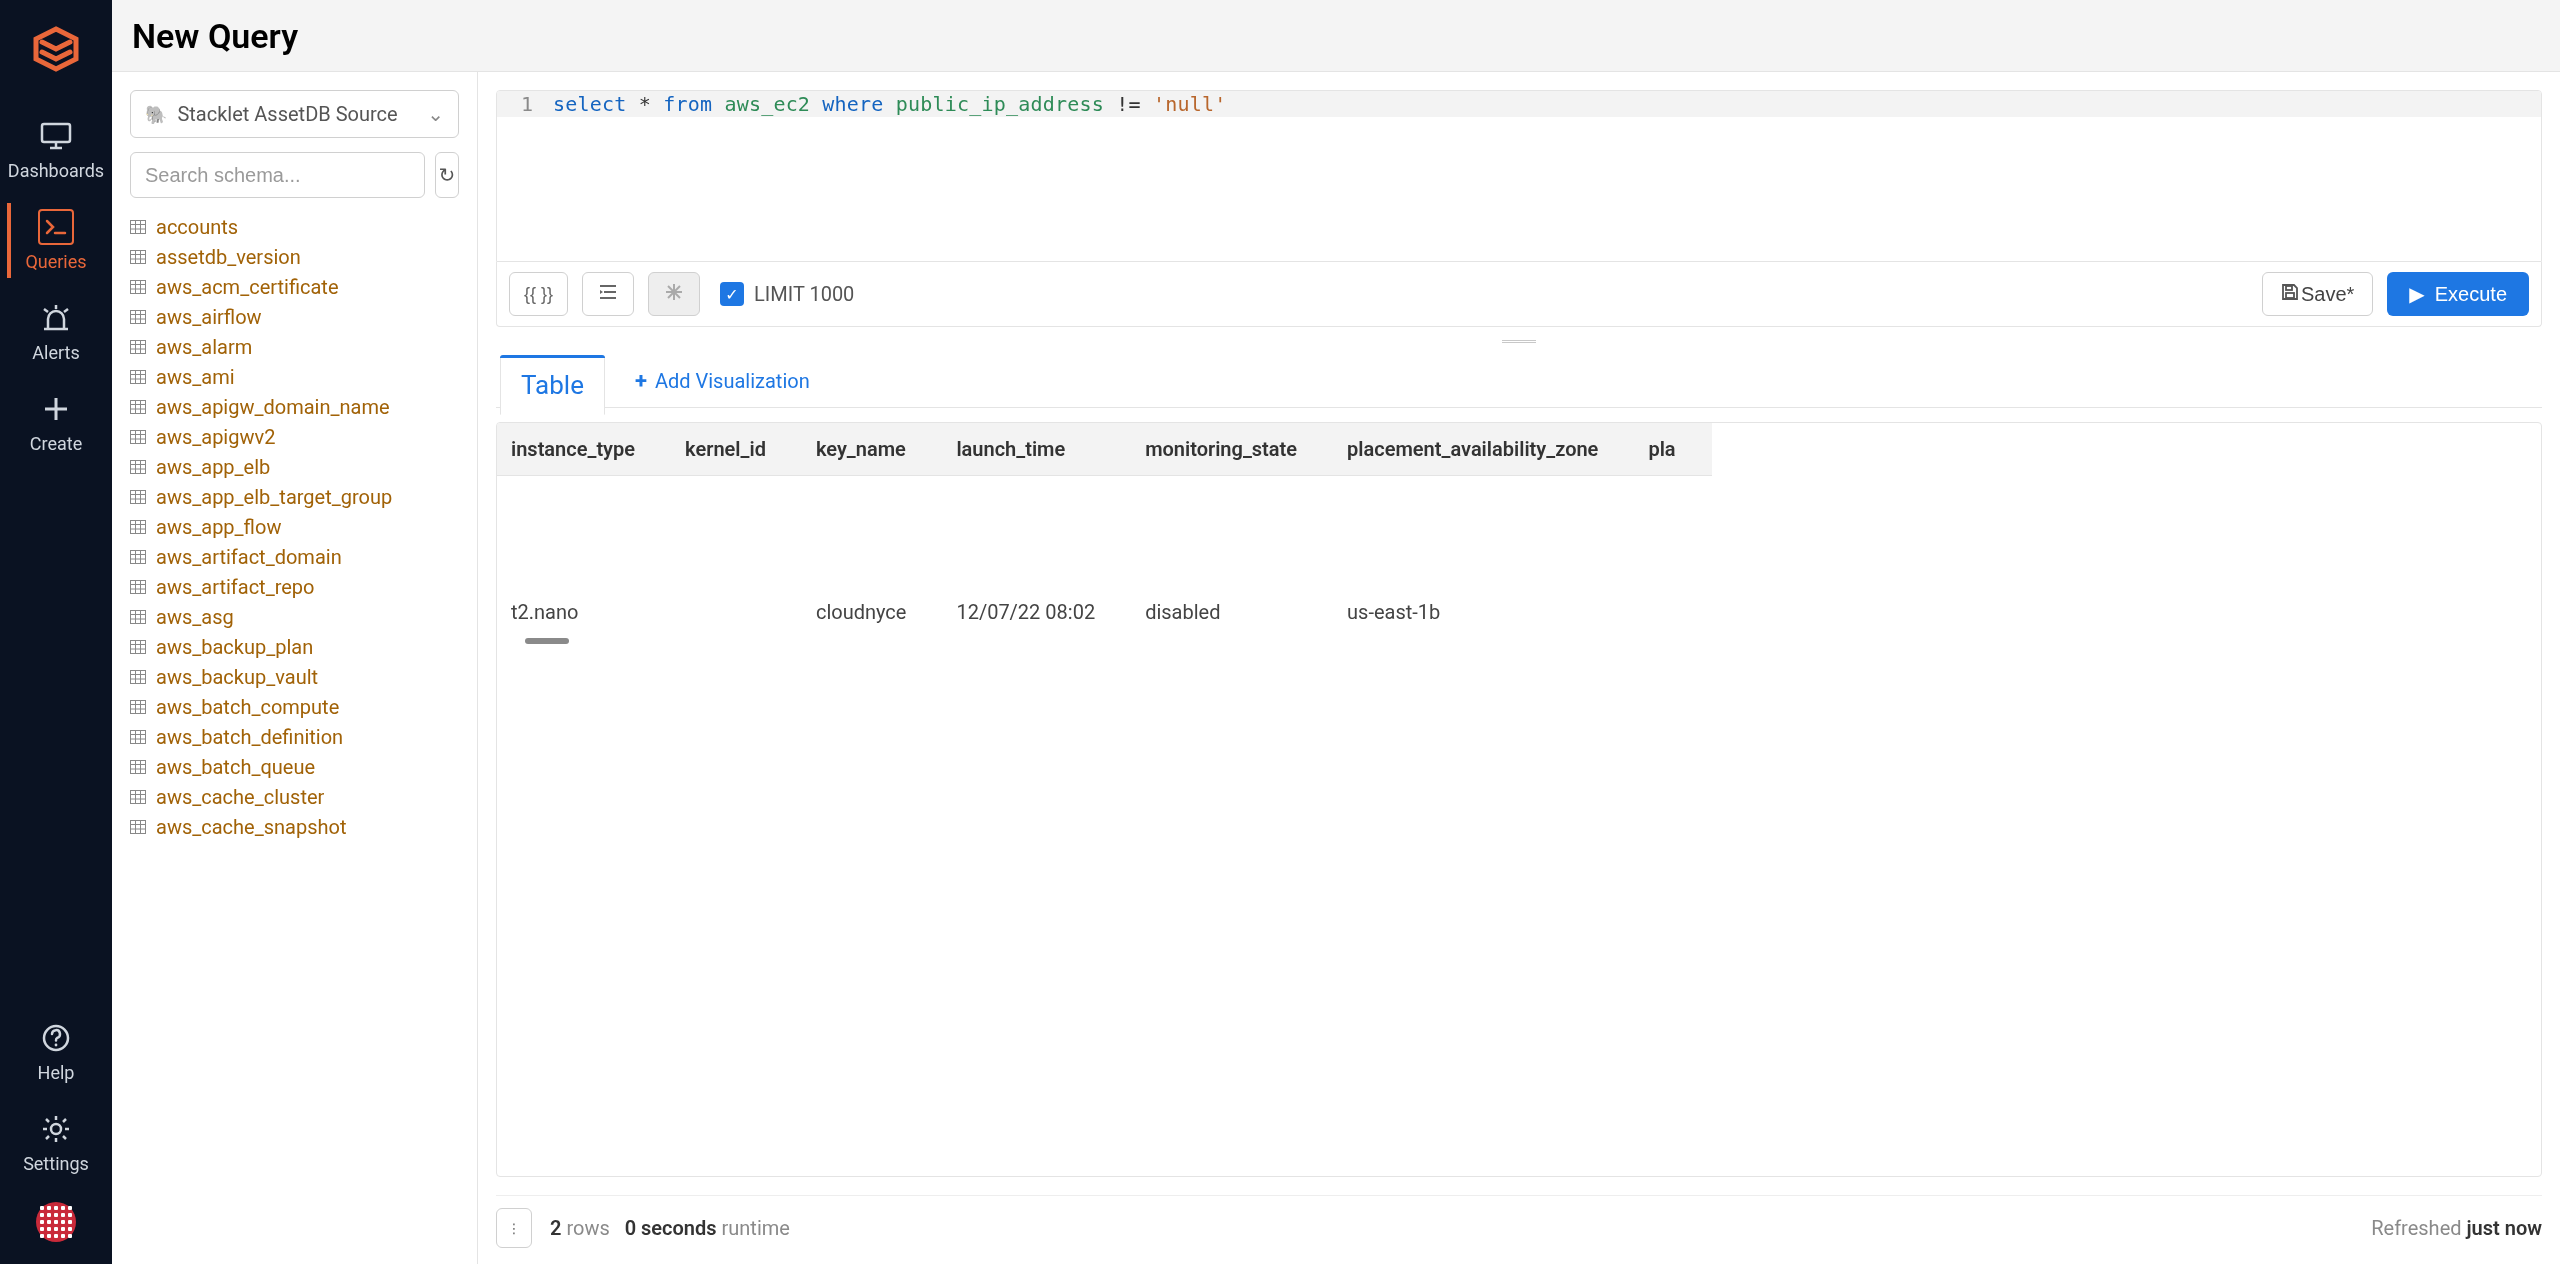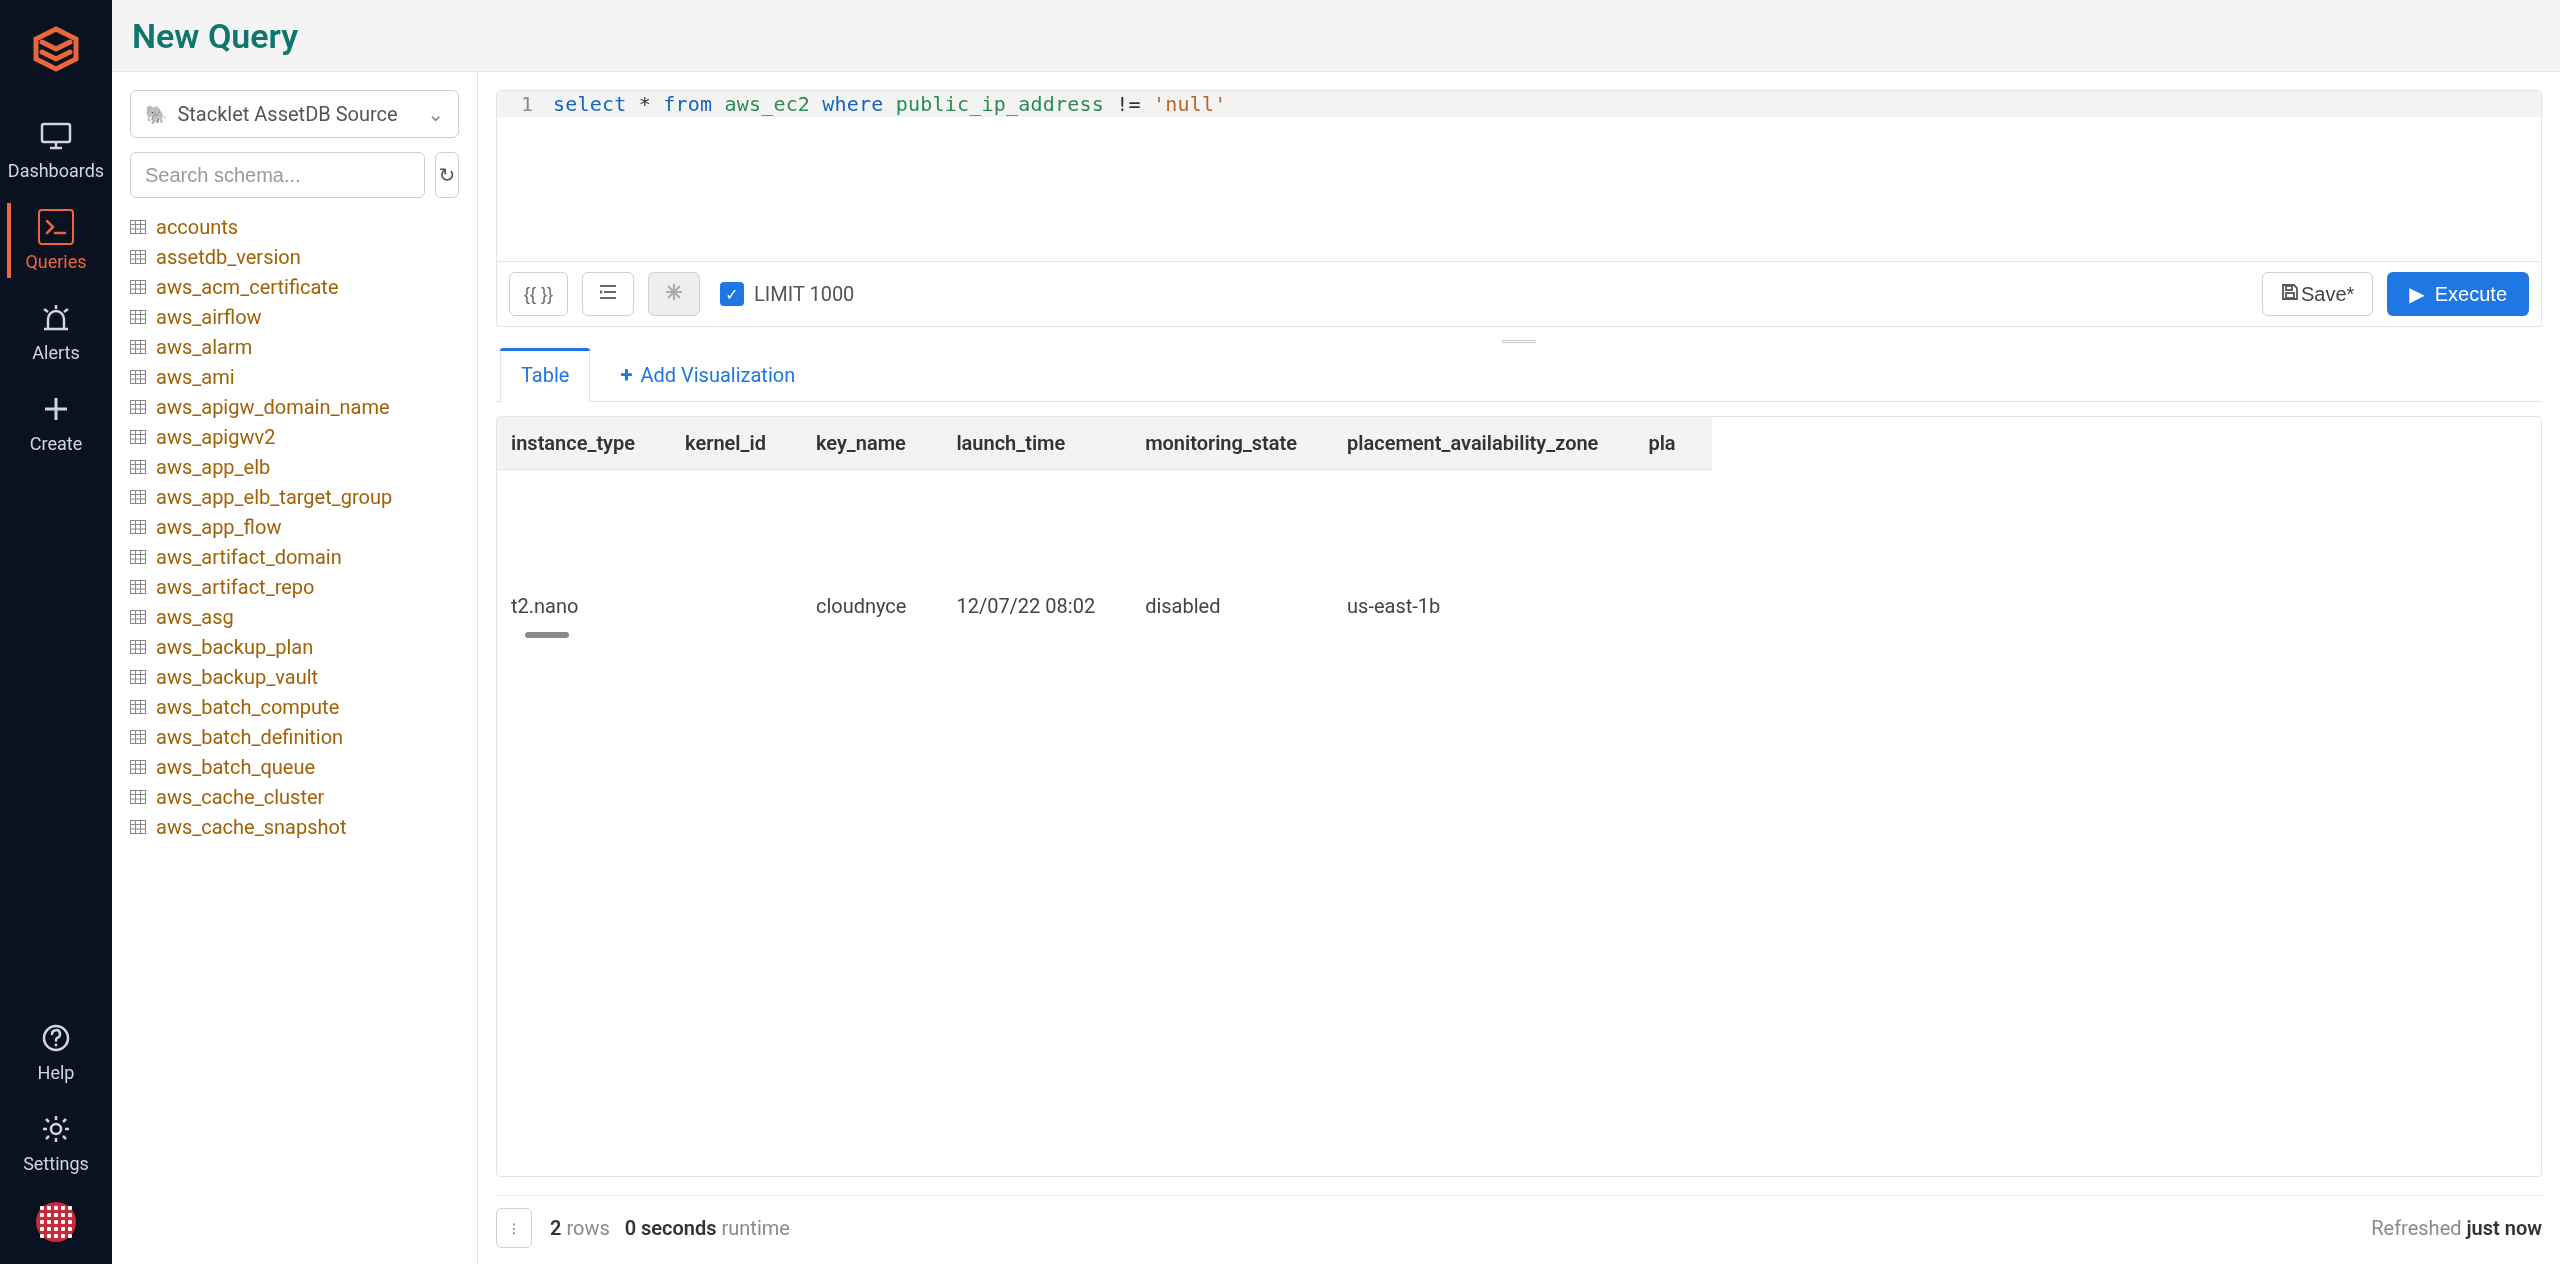--- a/index.html
+++ b/index.html
@@ -52,21 +52,21 @@
 
   
   .main { flex: 1; display: flex; flex-direction: column; min-width: 0; }
   .header {
     height: 72px;
     background: #f4f4f4;
     border-bottom: 1px solid #e4e4e4;
     display: flex; align-items: center;
     padding: 0 20px;
   }
-  .header h1 { font-size: 34px; font-weight: 600; color: #0f766e; }
+  .header h1 { font-size: 34px; font-weight: 600; color: #000000; }
 
   .content { flex:1; display:flex; min-height:0; }
 
   
   .schema {
     width: 366px;
     border-right: 1px solid #e4e4e4;
     padding: 18px;
     display:flex; flex-direction:column;
     gap:14px;
@@ -177,24 +177,24 @@
   }
 
   .drag-handle{ height:12px; display:flex; justify-content:center; align-items:center; }
   .drag-handle span{ display:block; width:34px; height:3px; border-top:1px solid #c8c8c8; border-bottom:1px solid #c8c8c8; }
 
   
   .results-wrap{ padding:0 18px; flex:1; display:flex; flex-direction:column; min-height:0;}
   .tabs { display:flex; align-items:flex-end; border-bottom:1px solid #e4e4e4; gap:24px; padding-left:4px;}
   .tab {
     padding:14px 20px 14px 20px;
-    font-size:20px; color:#1e77e3;
+    font-size:26px; color:#1e77e3;
     border:1px solid #e4e4e4; border-bottom:1px solid #fff;
     border-radius:4px 4px 0 0;
-    position:relative; top:1px;
+    position:relative; top:8px;
     background:#fff;
     cursor:pointer;
   }
   .tab::before{
     content:""; position:absolute; left:-1px; right:-1px; top:-1px; height:3px; background:#1e77e3; border-radius:3px 3px 0 0;
   }
   .add-vis { font-size:20px; color:#1e77e3; cursor:pointer; display:flex; align-items:center; gap:8px; padding:14px 6px;}
   .add-vis .plus{ font-weight:700; font-size:22px;}
 
   .table-box{

